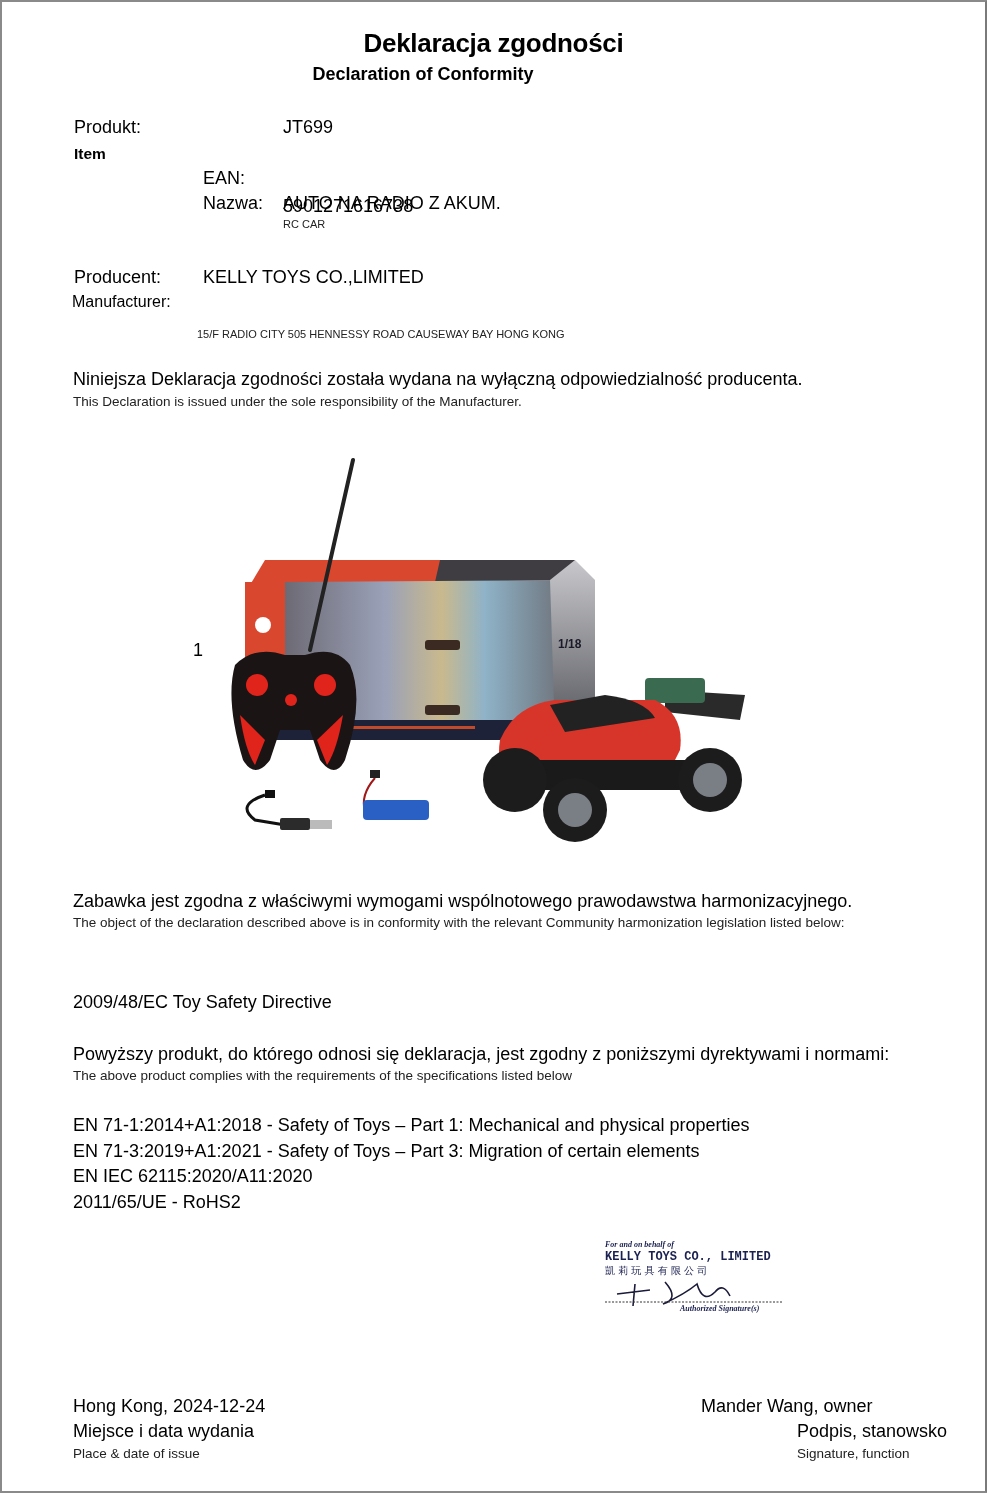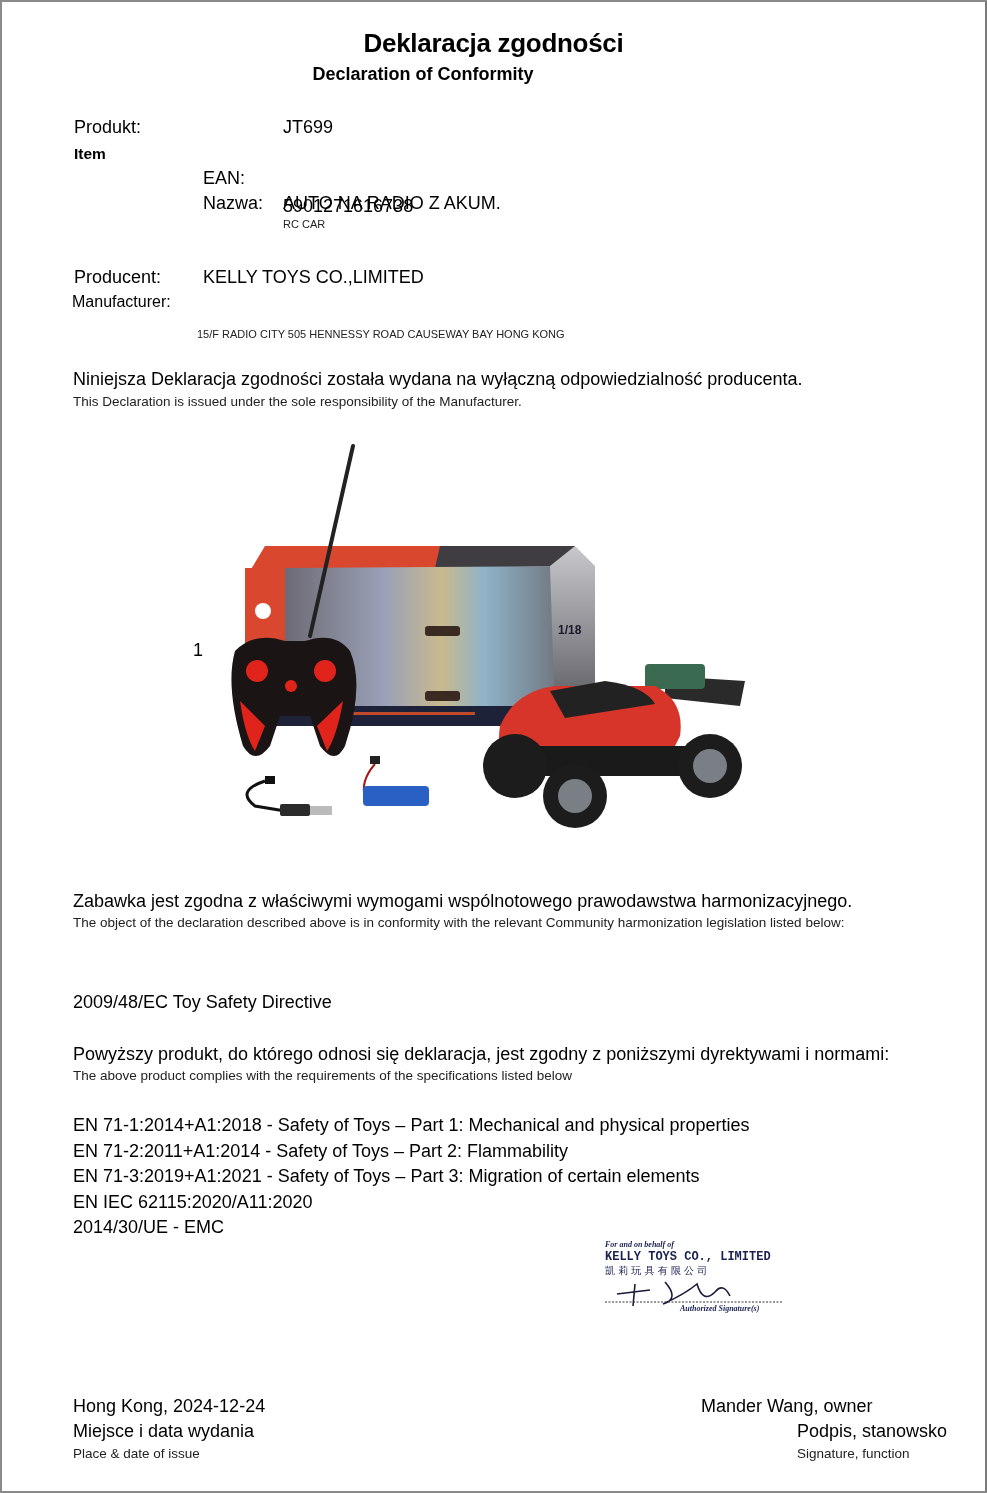--- a/index.html
+++ b/index.html
@@ -12,21 +12,21 @@
     .abs { position: absolute; white-space: nowrap; }
     .title { left: 0; width: 987px; text-align: center; top: 28px; font-size: 26px;
              font-weight: bold; letter-spacing: -0.3px; }
     .subtitle { left: 0; width: 846px; text-align: center; top: 64px; font-size: 18px; font-weight: bold; }
     .lbl { font-size: 18px; }
     .lbl-sm { font-size: 16px; }
     .tiny { font-size: 13.5px; color: #222; }
     .small { font-size: 11px; color: #222; }
     .pl { font-size: 18px; }
     .std { font-size: 18px; line-height: 25.5px; }
-    .product-figure { position: absolute; left: 225px; top: 436px; width: 525px; height: 400px; }
+    .product-figure { position: absolute; left: 225px; top: 450px; width: 525px; height: 400px; }
     .fig-num { left: 193px; top: 640px; font-size: 18px; }
     .stamp { position: absolute; left: 600px; top: 1238px; width: 190px; height: 80px; }
   </style>
 </head>
 <body>
 
 <div class="page"></div>
 
 <div class="abs title">Deklaracja zgodności</div>
 <div class="abs subtitle">Declaration of Conformity</div>
@@ -116,24 +116,23 @@
 
 <div class="abs pl" style="left:73px; top:891px;">Zabawka jest zgodna z właściwymi wymogami wspólnotowego prawodawstwa harmonizacyjnego.</div>
 <div class="abs tiny" style="left:73px; top:915px;">The object of the declaration described above is in conformity with the relevant Community harmonization legislation listed below:</div>
 <div class="abs pl" style="left:73px; top:992px;">2009/48/EC Toy Safety Directive</div>
 
 <div class="abs pl" style="left:73px; top:1044px;">Powyższy produkt, do którego odnosi się deklaracja, jest zgodny z poniższymi dyrektywami i normami:</div>
 <div class="abs tiny" style="left:73px; top:1068px;">The above product complies with the requirements of the specifications listed below</div>
 
 <div class="abs std" style="left:73px; top:1113px;">
   <div>EN 71-1:2014+A1:2018 - Safety of Toys – Part 1: Mechanical and physical properties</div>
-  <div>EN 71-2:2011+A1:2014 - Safety of Toys – Part 2: Flammability</div>
   <div>EN 71-3:2019+A1:2021 - Safety of Toys – Part 3: Migration of certain elements</div>
   <div>EN IEC 62115:2020/A11:2020</div>
-  <div>2014/30/UE - EMC</div>
+  <div>2011/65/UE - RoHS2</div>
 </div>
 
 <div class="stamp">
   <div style="font-family:'Liberation Serif',serif; font-style:italic; font-weight:bold; font-size:8px; color:#1a2050; position:absolute; left:5px; top:2px;">For and on behalf of</div>
   <div style="font-family:Liberation Mono, monospace; font-weight:bold; font-size:12px; color:#1a2050; position:absolute; left:5px; top:12px; white-space:nowrap;">KELLY TOYS CO., LIMITED</div>
   <div style="font-family:'DejaVu Sans',sans-serif; font-size:10px; color:#1a2050; position:absolute; left:5px; top:26px; white-space:nowrap;">凱 莉 玩 具 有 限 公 司</div>
   <svg style="position:absolute; left:5px; top:36px;" width="180" height="36">
     <path d="M12,20 L45,16 M30,10 L28,32 M60,8 Q75,25 58,30 Q80,20 92,10 Q98,30 110,18 Q118,8 125,22" stroke="#1a1a3a" stroke-width="1.6" fill="none"></path>
     <line x1="0" y1="28" x2="178" y2="28" stroke="#333" stroke-width="1" stroke-dasharray="2,1.5"></line>
   </svg>

